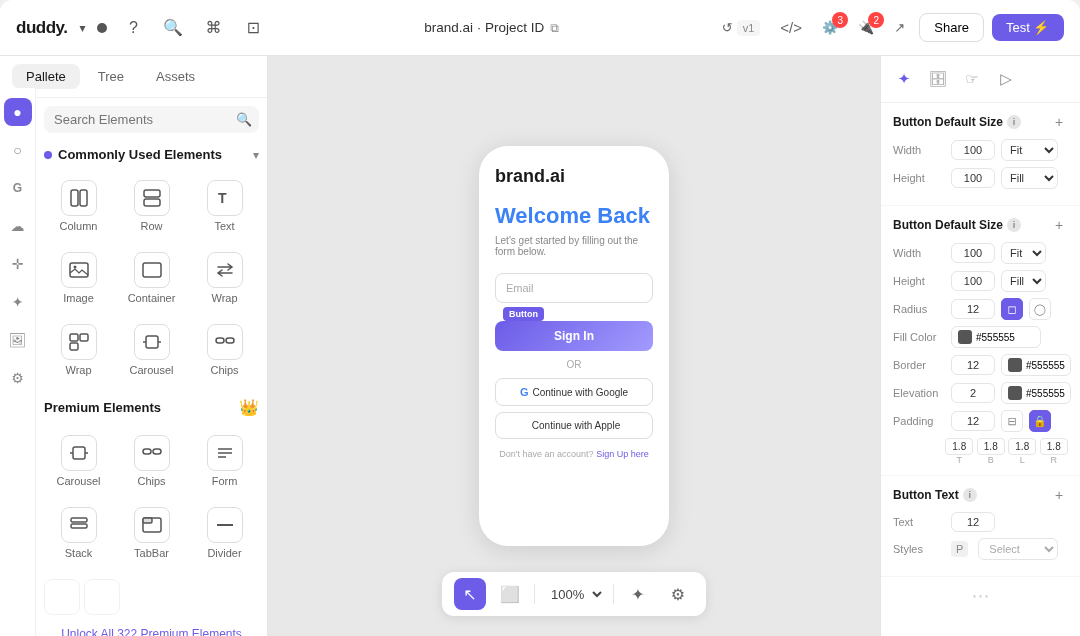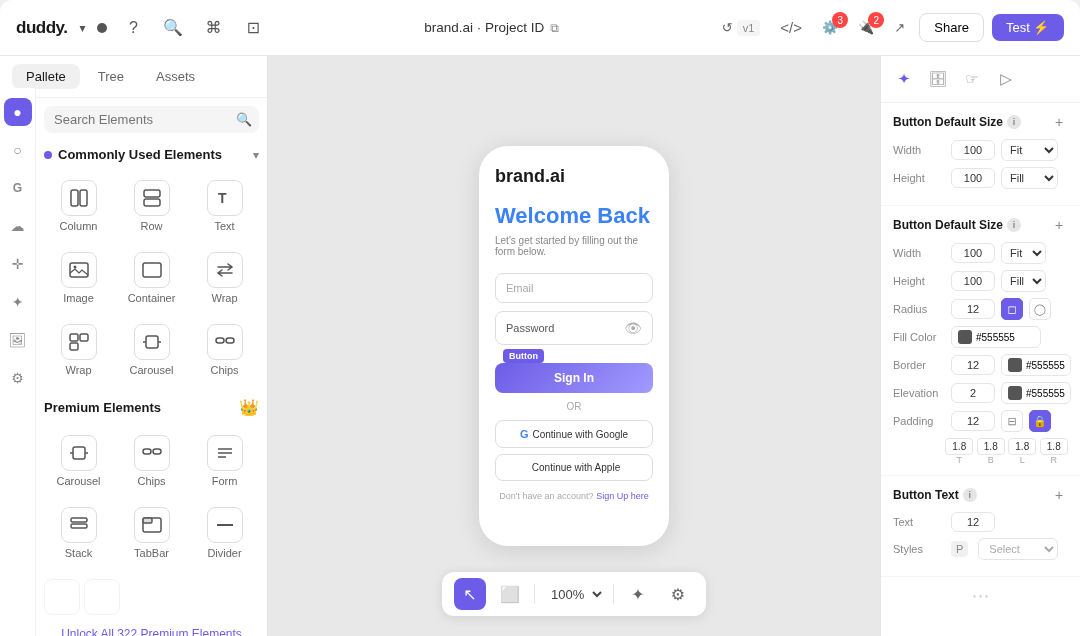--- a/index.html
+++ b/index.html
@@ -324,24 +324,20 @@
 
   <div class="canvas-area">
 
     <div class="phone-mockup">
       <div class="phone-brand">brand.ai</div>
       <div class="phone-title">Welcome Back</div>
       <div class="phone-subtitle">Let's get started by filling out the form below.</div>
       <div class="phone-input">
         <span style="color:#aaa;">Email</span>
       </div>
-      <div class="phone-input password" style="position:relative;">
-        <span>Password</span>
-        <span style="color:#aaa;font-size:14px;">👁</span>
-      </div>
       <div style="position:relative;">
         <div style="position:absolute;top:-8px;left:8px;">
           <span class="phone-btn-label">Button</span>
         </div>
         <div class="phone-signin" style="margin-top:10px;">Sign In</div>
       </div>
       <div class="phone-or">OR</div>
       <div class="phone-social-btn">
         <span style="font-weight:700;font-size:11px;color:#4285f4;">G</span>
         <span>Continue with Google</span>

